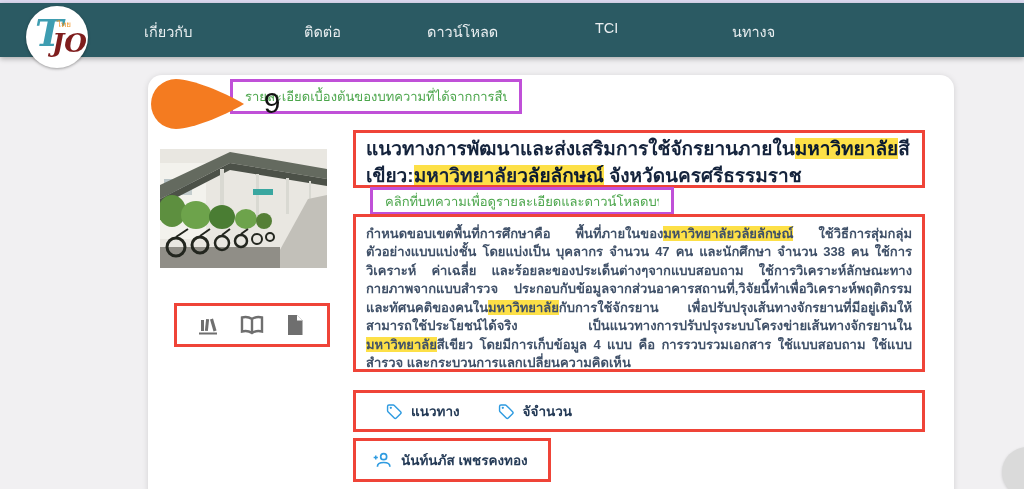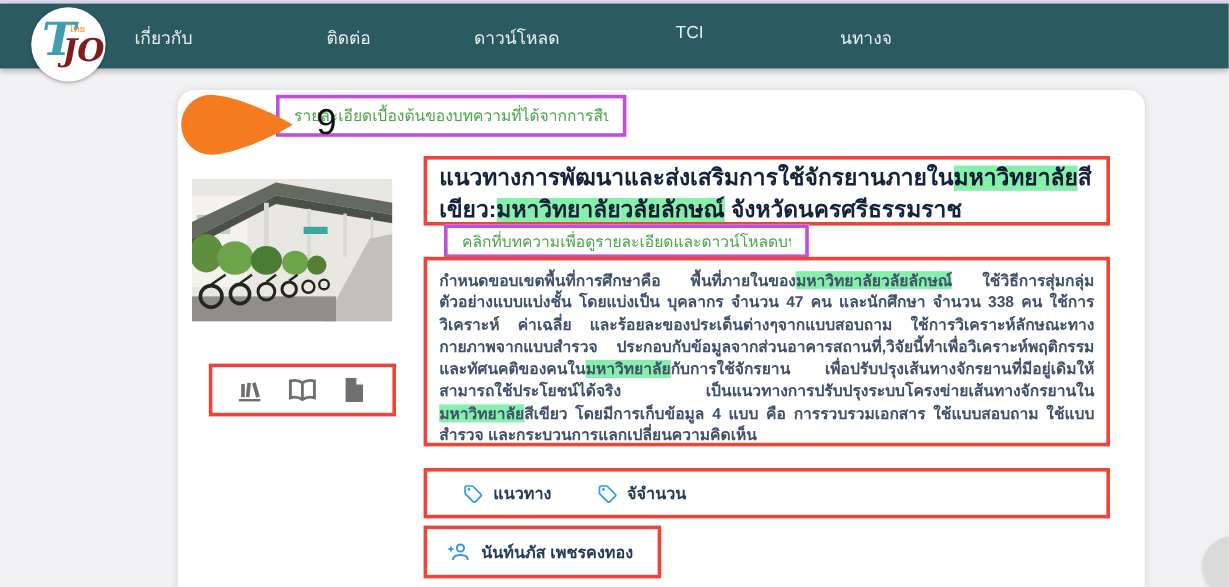--- a/index.html
+++ b/index.html
@@ -4,21 +4,21 @@
 <style>
   * { margin:0; padding:0; box-sizing:border-box; }
   html,body { width:1024px; height:489px; }
   body { font-family:"Liberation Sans","DejaVu Sans",sans-serif; background:#f1f0f2; }
   #screen { position:relative; width:1024px; height:489px; overflow:hidden; background:#f1f0f2; }
 
   
   .top-strip { position:absolute; left:0; top:0; width:1024px; height:3px; background:#dcd9ef; }
   .navbar { position:absolute; left:0; top:3px; width:1024px; height:54px; background:#2b5a63;
             box-shadow:0 2px 5px rgba(0,0,0,.28); }
-  .nav-item { position:absolute; top:17px; color:#e9eef0; font-size:14.5px; font-weight:500; cursor:pointer; }
+  .nav-item { position:absolute; top:17px; color:#e9eef0; font-size:14.5px; font-weight:500; cursor:pointer;margin-left:32px; }
   .logo { position:absolute; left:26px; top:6px; width:62px; height:62px; background:#fff; border-radius:50%;
           box-shadow:0 1px 3px rgba(0,0,0,.35); z-index:5; }
   .logo .t  { position:absolute; left:9px;  top:4px;  font-family:"DejaVu Serif",serif; font-style:italic;
               font-size:38px; font-weight:bold; color:#3e9db1; }
   .logo .jo { position:absolute; left:26px; top:22px; font-family:"DejaVu Serif",serif; font-style:italic;
               font-size:26px; font-weight:bold; color:#7f1d1d; }
   .logo .th { position:absolute; left:31px; top:12px; font-size:8px; color:#f2901e; }
 
   
   .card { position:absolute; left:148px; top:75px; width:806px; height:430px; background:#fff;
@@ -33,21 +33,21 @@
   
   .callout { position:absolute; z-index:6; }
   .callout .num { position:absolute; color:#111; font-size:30px; text-align:center; width:52px; top:50%;
                   transform:translateY(-54%); }
 
   
   .thumb { position:absolute; left:12px; top:74px; width:167px; height:119px; cursor:pointer; }
   .title-box { left:205px; top:55px; width:572px; height:58px; padding:3px 10px; overflow:hidden; }
   .title-text { font-size:19px; line-height:1.4; color:#14233c; font-weight:600; }
   .title-text .seg-bold { font-weight:800; color:#0a1a30; }
-  .seg-hl { background:#86efac; }
+  .seg-hl { background:#fde047; }
   .body-box { left:205px; top:139px; width:572px; height:158px; padding:8px 10px; overflow:hidden;font-weight:bold; }
   .body-text { font-size:13px; line-height:1.42; color:#3f5068; text-align:justify; }
   .icons-box { left:26px; top:228px; width:156px; height:44px; display:flex; align-items:center;
                justify-content:space-around; padding:0 10px; }
   .doc-icon { width:24px; height:24px; color:#6f6f6f; cursor:pointer; }
   .tags-box { left:205px; top:315px; width:572px; height:42px; display:flex; align-items:center;
               padding-left:30px; gap:38px; }
   .tag-item { display:flex; align-items:center; gap:8px; cursor:pointer; }
   .tag-item svg { width:17px; height:17px; }
   .tag-label { font-size:13.5px; font-weight:600; color:#243a56; white-space:nowrap;text-align:center; }

